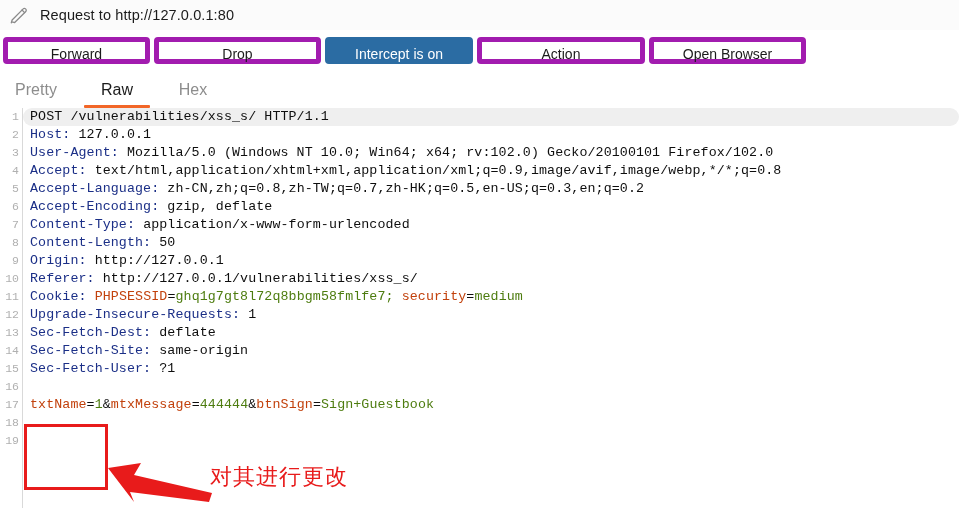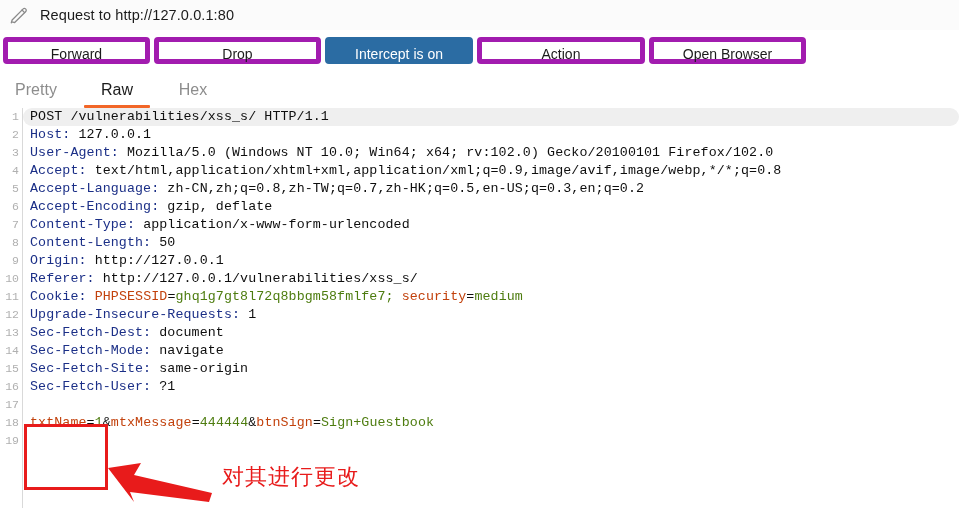--- a/index.html
+++ b/index.html
@@ -174,21 +174,21 @@
   .anno-arrow {
     position: absolute;
     left: 108px;
     top: 462px;
     width: 110px;
     height: 42px;
     pointer-events: none;
   }
   .anno-text {
     position: absolute;
-    left: 222px;
+    left: 210px;
     top: 462px;
     font-family: "DejaVu Sans", sans-serif;
     font-size: 22px;
     color: #e81b1b;
     white-space: nowrap;
     letter-spacing: 1px;
   }
 </style>
 </head>
 <body>
@@ -261,23 +261,22 @@
 
     <div class="row"><span class="hdr">Origin:</span><span class="val"> http://127.0.0.1</span></div>
 
 
     <div class="row"><span class="hdr">Referer:</span><span class="val"> http://127.0.0.1/vulnerabilities/xss_s/</span></div>
 
     <div class="row"><span class="hdr">Cookie:</span><span class="punc"> </span><span class="pname">PHPSESSID</span><span class="punc">=</span><span class="pval">ghq1g7gt8l72q8bbgm58fmlfe7;</span><span class="pname"> security</span><span class="punc">=</span><span class="pval">medium</span></div>
 
     <div class="row"><span class="hdr">Upgrade-Insecure-Requests:</span><span class="val"> 1</span></div>
 
-    <div class="row"><span class="hdr">Sec-Fetch-Dest:</span><span class="val"> document</span></div>
-
-    <div class="row"><span class="hdr">Sec-Fetch-Mode:</span><span class="val"> navigate</span></div>
+    <div class="row"><span class="hdr">Sec-Fetch-Dest:</span><span class="val"> deflate</span></div>
+
 
     <div class="row"><span class="hdr">Sec-Fetch-Site:</span><span class="val"> same-origin</span></div>
 
     <div class="row"><span class="hdr">Sec-Fetch-User:</span><span class="val"> ?1</span></div>
 
     <div class="row"><span></span></div>
 
     <div class="row"><span class="pname">txtName</span><span class="punc">=</span><span class="pval">1</span><span class="punc">&amp;</span><span class="pname">mtxMessage</span><span class="punc">=</span><span class="pval">444444</span><span class="punc">&amp;</span><span class="pname">btnSign</span><span class="punc">=</span><span class="pval">Sign+Guestbook</span></div>
 
   </div>

